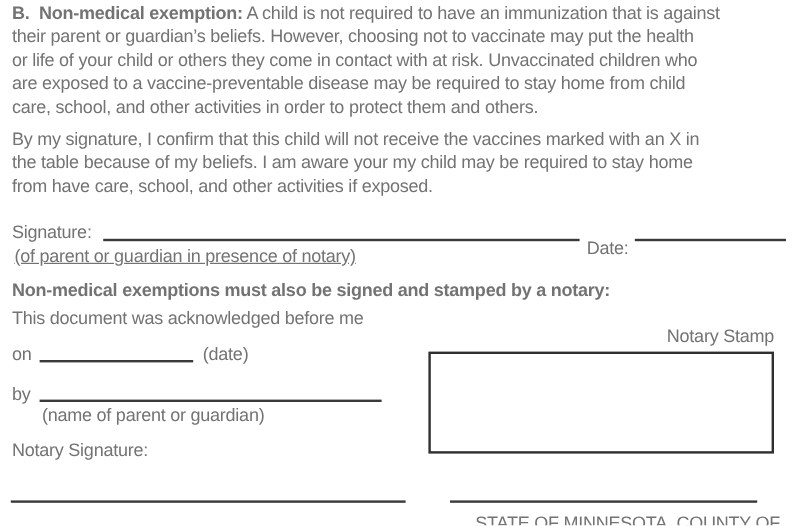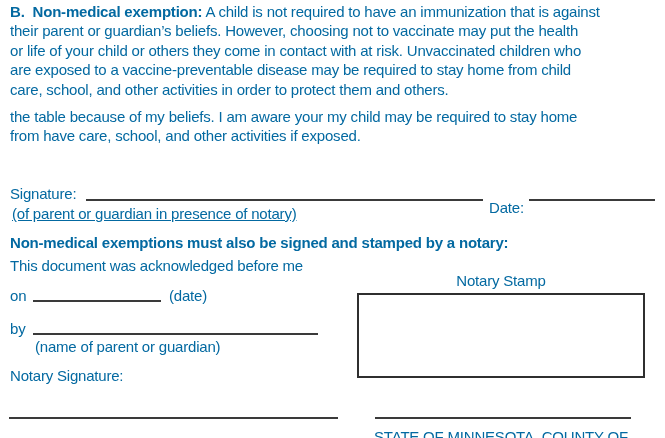--- a/index.html
+++ b/index.html
@@ -5,49 +5,50 @@
   html, body { margin: 0; padding: 0; background: #ffffff; }
   .page {
     position: relative;
     width: 665px;
     height: 438px;
     background: #ffffff;
     overflow: hidden;
     font-family: "Liberation Sans", sans-serif;
     font-size: 15px;
     letter-spacing: -0.2px;
-    color: #0369a1;
+    color: #737373;
   }
   .abs { position: absolute; }
   .pline { white-space: nowrap; line-height: 19.4px; }
   .pre { white-space: pre-wrap; }
   .b { font-weight: 700; }
   .rule { position: absolute; height: 2px; background: #3a3a3a; }
   .stampbox {
     position: absolute;
     border: 2px solid #2f2f2f;
     background: #ffffff;
     box-sizing: border-box;
   }
-  .center { text-align: center; }
+  .center { text-align: right; }
 </style>
 </head>
 <body>
 
 <div class="page">
 
   <div class="abs" style="left:10px; top:2px;">
     <div class="pline"><span class="b pre">B.  Non-medical exemption:</span><span class="pre"> A child is not required to have an immunization that is against</span></div>
     <div class="pline">their parent or guardian’s beliefs. However, choosing not to vaccinate may put the health</div>
     <div class="pline">or life of your child or others they come in contact with at risk. Unvaccinated children who</div>
     <div class="pline">are exposed to a vaccine-preventable disease may be required to stay home from child</div>
     <div class="pline">care, school, and other activities in order to protect them and others.</div>
   </div>
 
   <div class="abs" style="left:10px; top:107px;">
+    <div class="pline">By my signature, I confirm that this child will not receive the vaccines marked with an X in</div>
     <div class="pline">the table because of my beliefs. I am aware your my child may be required to stay home</div>
     <div class="pline">from have care, school, and other activities if exposed.</div>
   </div>
 
   <div class="abs pline" style="left:10px; top:184px;">Signature:</div>
   <div class="rule" style="left:86px; top:199px; width:397px;"></div>
   <div class="abs pline" style="left:489px; top:172px;margin-top:26px;">Date:</div>
   <div class="rule" style="left:529px; top:199px; width:126px;"></div>
   <div class="abs pline" style="left:12px; top:204px;text-decoration:underline;">(of parent or guardian in presence of notary)</div>
 

